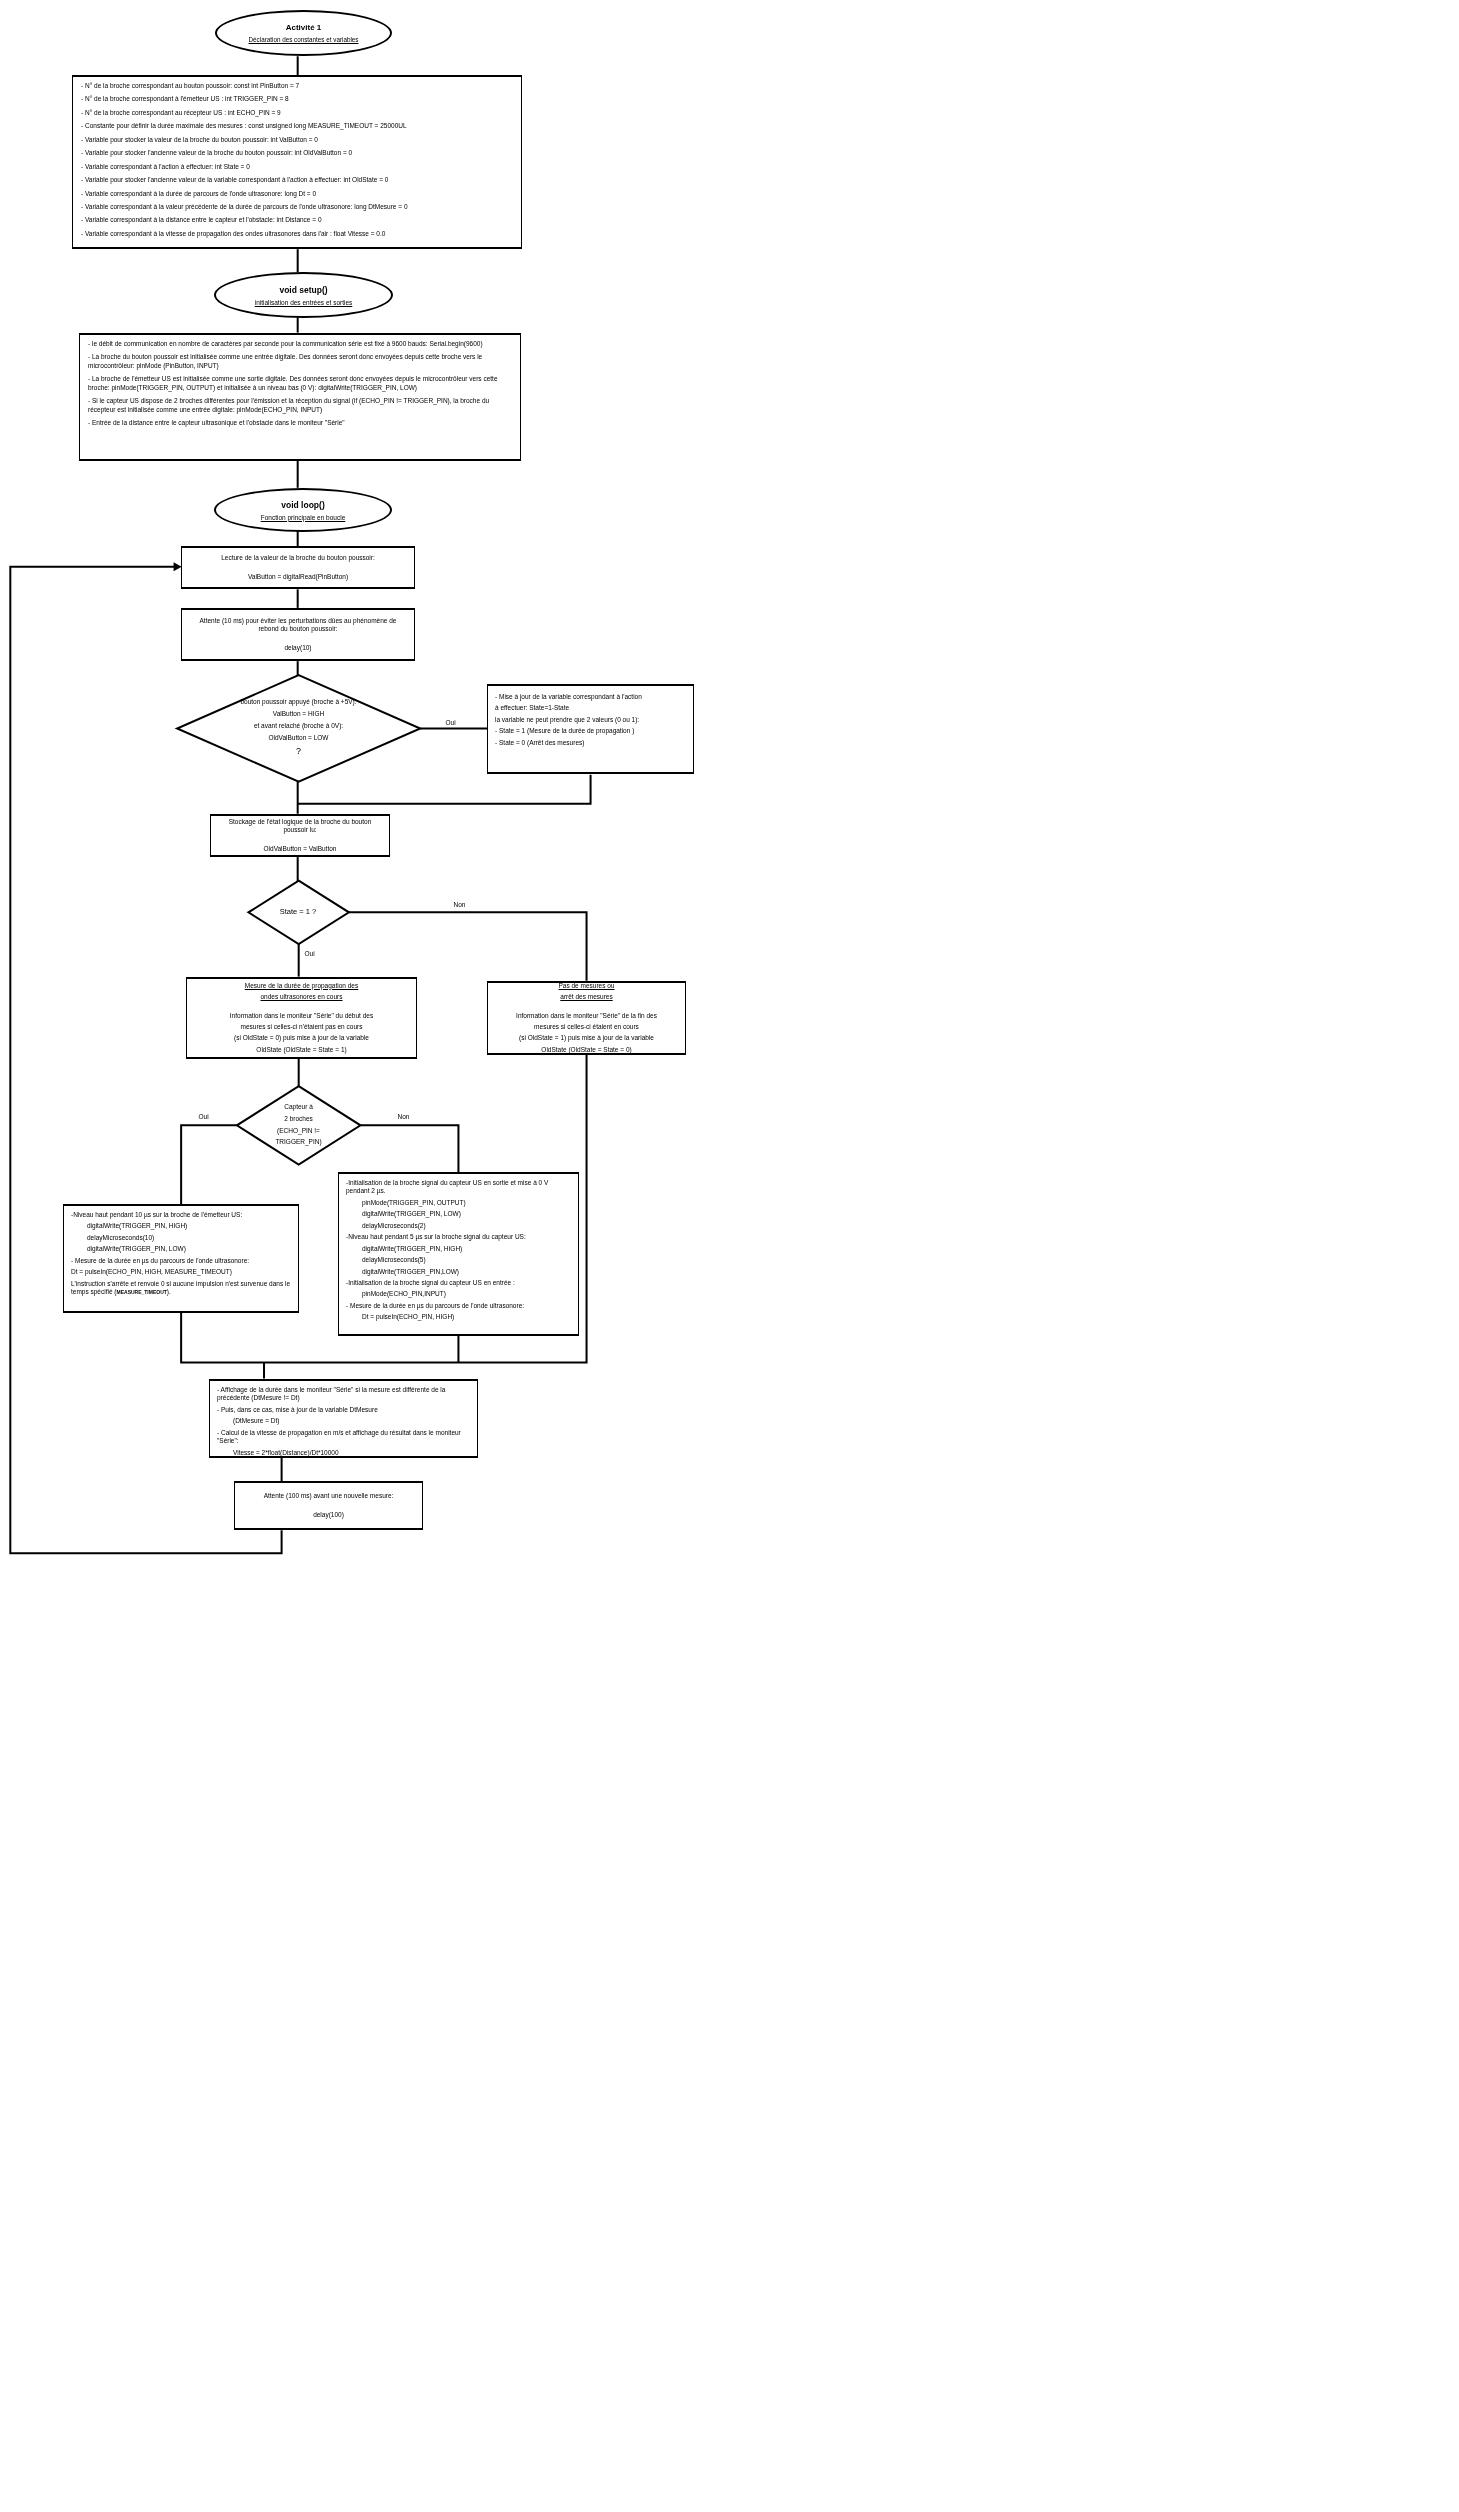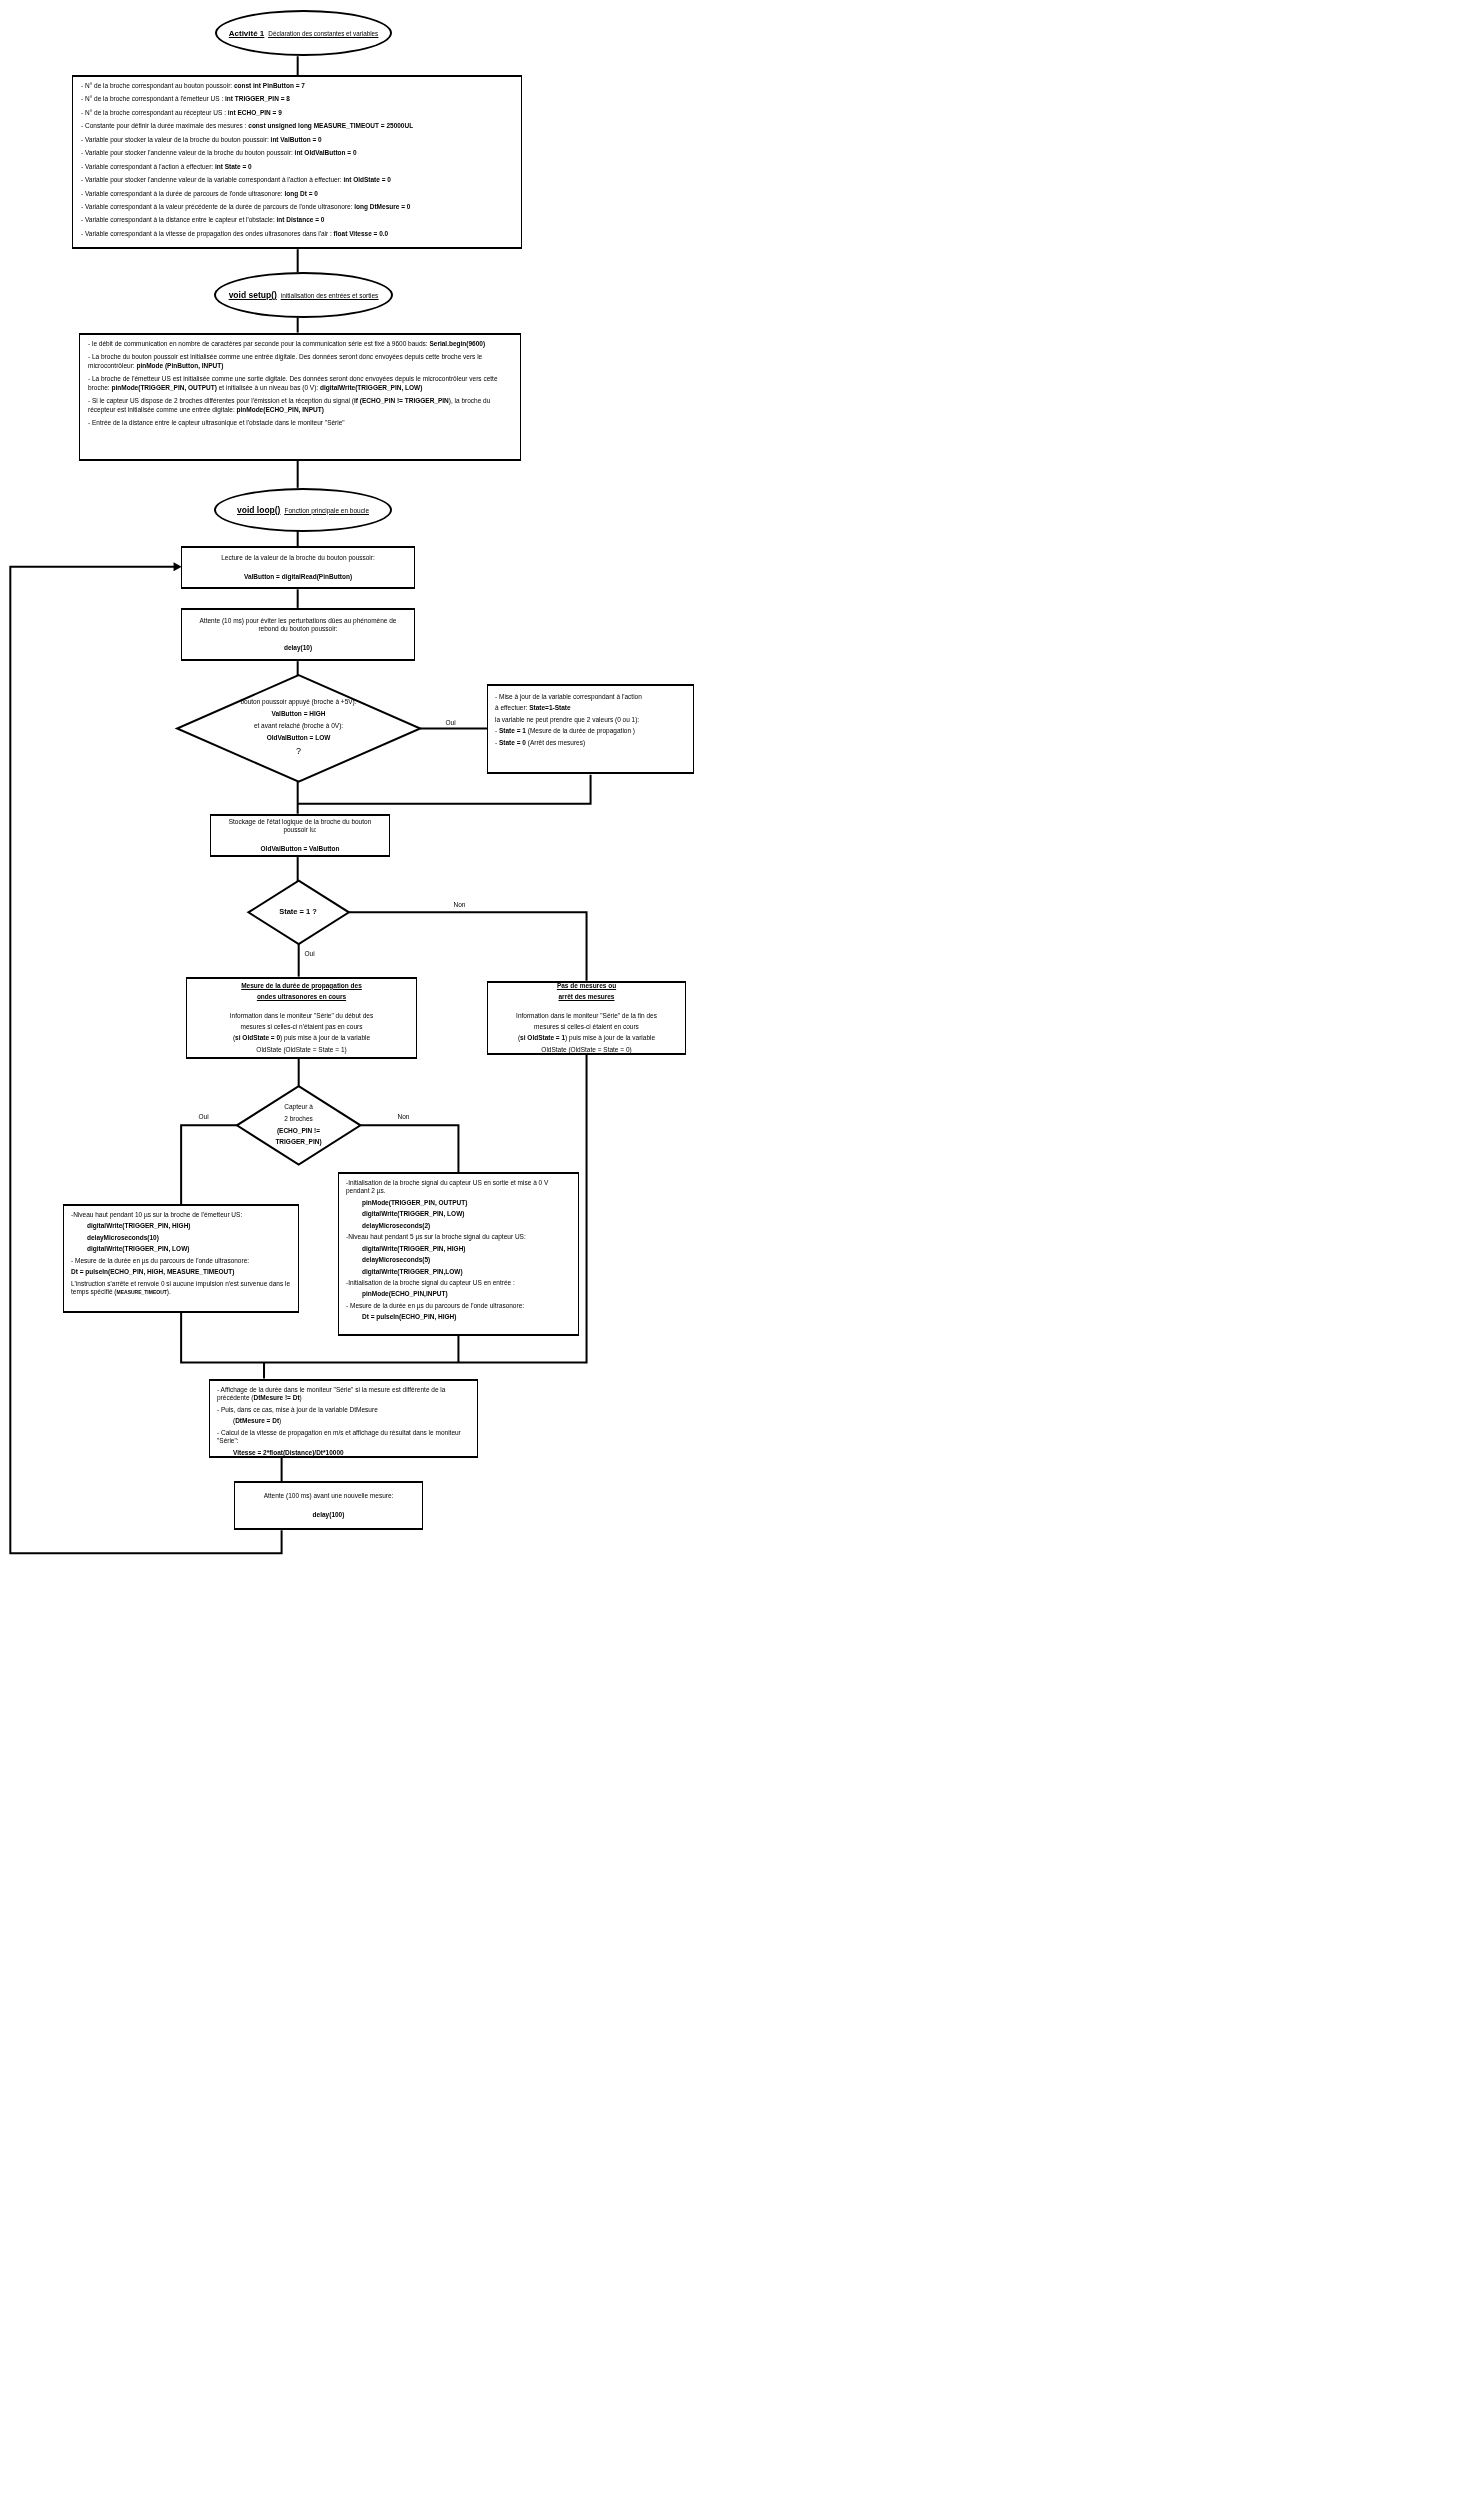--- a/index.html
+++ b/index.html
@@ -4,34 +4,34 @@
 <title>Flowchart</title>
 <style>
   html,body{margin:0;padding:0;background:#ffffff;}
   #canvas{position:relative;width:730px;height:1581px;background:#ffffff;
           font-family:"Liberation Sans",sans-serif;color:#000;}
   svg.wires{position:absolute;left:0;top:0;}
   .node{position:absolute;box-sizing:border-box;background:#fff;border:1.5px solid #000;
         border-top-width:2.5px;border-bottom-width:2.5px;font-size:6.5px;line-height:1.3;
         padding:5px 8px;}
   .ellipse{position:absolute;box-sizing:border-box;background:#fff;border:2px solid #000;
-        border-radius:50%;display:flex;flex-direction:row;align-items:center;
-        justify-content:center;text-align:center;gap:4px;text-decoration:underline;}
+        border-radius:50%;display:flex;flex-direction:column;align-items:center;
+        justify-content:center;text-align:center;gap:4px;}
   .ellipse .et{font-weight:bold;font-size:8.5px;}
   .ellipse .es{font-size:6.5px;text-decoration:underline;}
   .dtext{position:absolute;display:flex;flex-direction:column;align-items:center;
         justify-content:center;text-align:center;font-size:6.5px;line-height:1.35;}
   .lbl{position:absolute;background:#fff;padding:0 1.5px;font-size:6.5px;}
   .ln{margin-bottom:3px;}
   .ln:last-child{margin-bottom:0;}
   .ln.c{text-align:center;}
   .ln.ind{padding-left:16px;}
   .ln.gap{margin-top:7px;}
   .roomy .ln{margin-bottom:5px;}
-  .b{font-weight:bold;}
+  .b{font-weight:normal;}
   .u{text-decoration:underline;}
   .sm{font-weight:bold;font-size:5px;}
   .lg{font-size:9px;}
   .vcenter{display:flex;flex-direction:column;justify-content:center;}
 </style>
 </head>
 <body>
 
 <div id="canvas">
 

